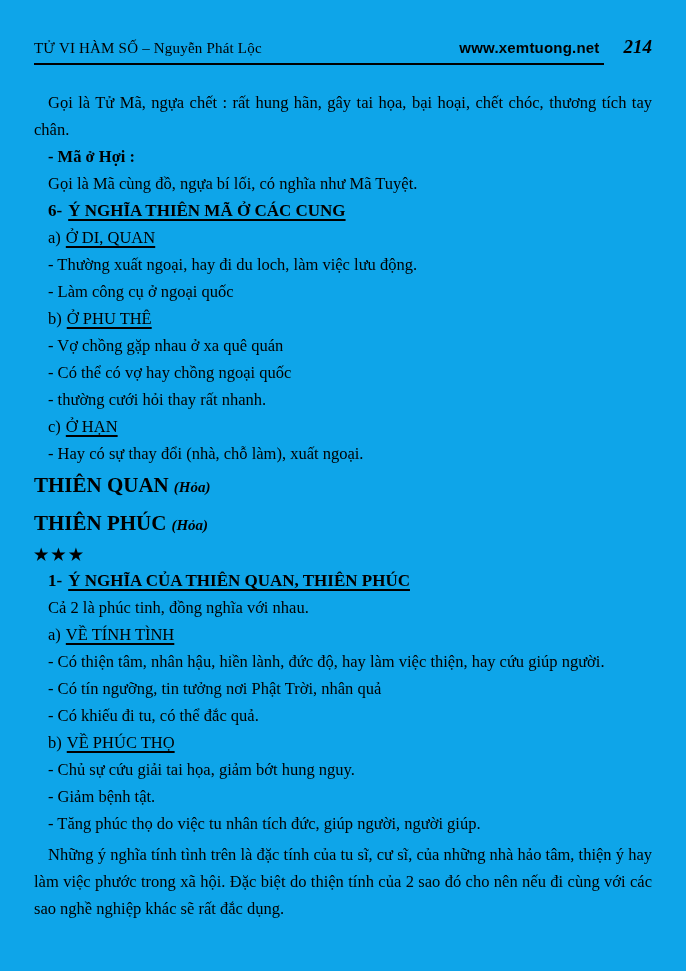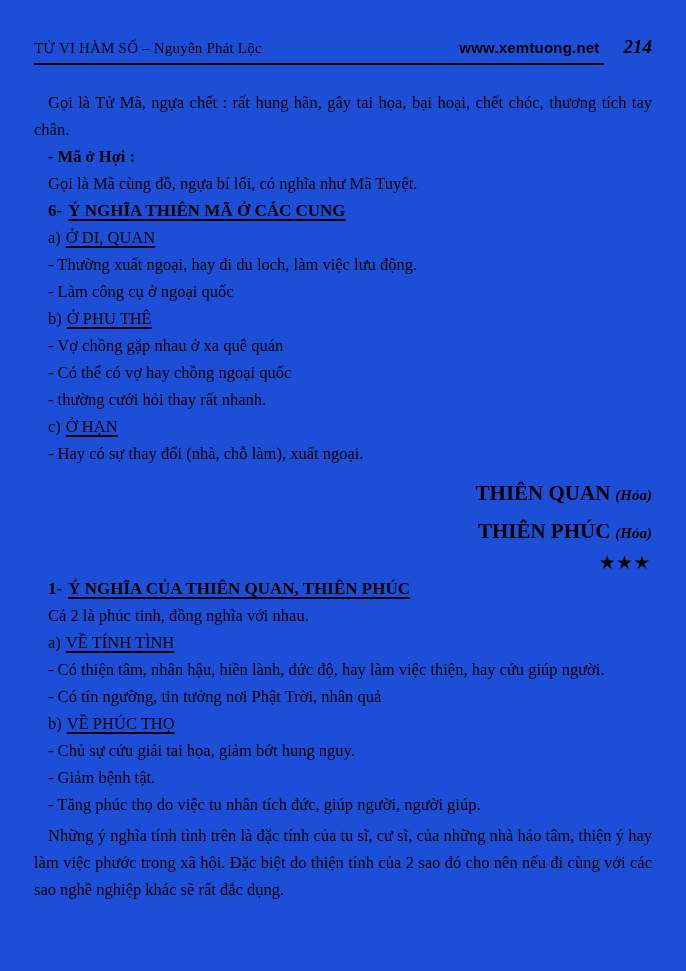--- a/index.html
+++ b/index.html
@@ -1,20 +1,20 @@
 <!DOCTYPE html>
 <html><head>
 <meta charset="utf-8">
 <title>TỬ VI HÀM SỐ - 214</title>
 <style>
   html, body { margin: 0; padding: 0; background: #ffffff; }
   .page {
     width: 686px;
     height: 971px;
-    background: #1d4ed8;
+    background: #0ea5e9;
     color: #000;
     font-family: "Liberation Serif", "DejaVu Serif", serif;
     overflow: hidden;
     position: relative;
   }
   .content { padding: 0 34px; }
 
   
   .header-row {
     display: flex;
@@ -52,21 +52,21 @@
   .s-letter { margin-right: 5px; }
   .u {
     text-decoration: underline;
     text-decoration-thickness: 1.5px;
     text-underline-offset: 3px;
     text-decoration-skip-ink: none;
   }
   .heading .u { text-decoration-thickness: 2px; }
 
   
-  .star-block { text-align: right; margin-top: 8px; }
+  .star-block { text-align: left; margin-top: 0; }
   .star-title {
     margin: 0;
     line-height: 36px;
     font-size: 21px;
     font-weight: bold;
     text-indent: 0;
   }
   .st-elem { font-size: 15px; font-style: italic; margin-left: 5px; }
   .stars {
     margin: 0;
@@ -133,20 +133,21 @@
     <p class="line heading">
       <span class="h-num">1-</span><span class="u">Ý NGHĨA CỦA THIÊN QUAN, THIÊN PHÚC</span>
     </p>
     <p class="line">Cả 2 là phúc tinh, đồng nghĩa với nhau.</p>
 
     <p class="line">
       <span class="s-letter">a)</span><span class="u">VỀ TÍNH TÌNH</span>
     </p>
     <p class="line">- Có thiện tâm, nhân hậu, hiền lành, đức độ, hay làm việc thiện, hay cứu giúp người.</p>
     <p class="line">- Có tín ngưỡng, tin tưởng nơi Phật Trời, nhân quả</p>
+    <p class="line">- Có khiếu đi tu, có thể đắc quả.</p>
 
     <p class="line">
       <span class="s-letter">b)</span><span class="u">VỀ PHÚC THỌ</span>
     </p>
     <p class="line">- Chủ sự cứu giải tai họa, giảm bớt hung nguy.</p>
     <p class="line">- Giảm bệnh tật.</p>
     <p class="line">- Tăng phúc thọ do việc tu nhân tích đức, giúp người, người giúp.</p>
 
     <p class="para justify closing">Những ý nghĩa tính tình trên là đặc tính của tu sĩ, cư sĩ, của những nhà hảo tâm, thiện ý hay làm việc phước trong xã hội. Đặc biệt do thiện tính của 2 sao đó cho nên nếu đi cùng với các sao nghề nghiệp khác sẽ rất đắc dụng.</p>
 

